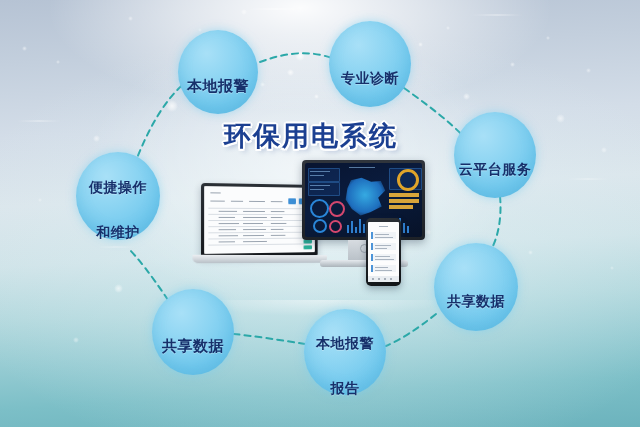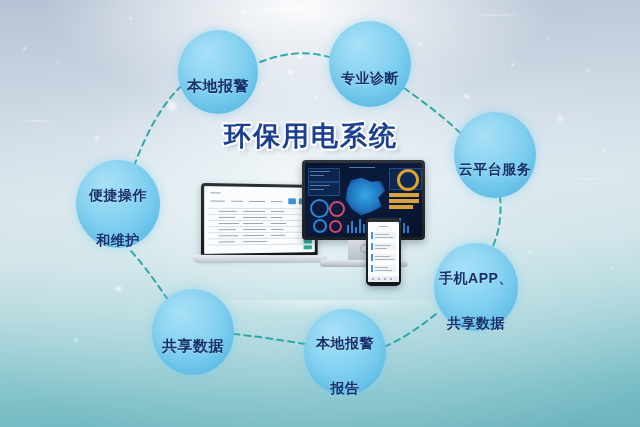--- a/index.html
+++ b/index.html
@@ -278,36 +278,35 @@
           <span>专业诊断</span>
         </div>
       </div>
       <div class="node" style="left: 454px; top: 112px; width: 82px; height: 86px; font-size: 14px;">
         <div>
           <span>云平台服务</span>
         </div>
       </div>
       <div class="node" style="left: 434px; top: 243px; width: 84px; height: 88px; font-size: 14px;">
         <div>
-          <span>手机APP、</span>
           <span>共享数据</span>
         </div>
       </div>
       <div class="node" style="left: 304px; top: 309px; width: 82px; height: 86px; font-size: 14px;">
         <div>
           <span>本地报警</span>
           <span>报告</span>
         </div>
       </div>
       <div class="node" style="left: 152px; top: 289px; width: 82px; height: 86px; font-size: 15px;">
         <div>
           <span>共享数据</span>
         </div>
       </div>
-      <div class="node" style="left: 76px; top: 160px; width: 84px; height: 88px; font-size: 14px;">
+      <div class="node" style="left: 76px; top: 152px; width: 84px; height: 88px; font-size: 14px;">
         <div>
           <span>便捷操作</span>
           <span>和维护</span>
         </div>
       </div>
     </div>
 
 </div>
 
 </body></html>

